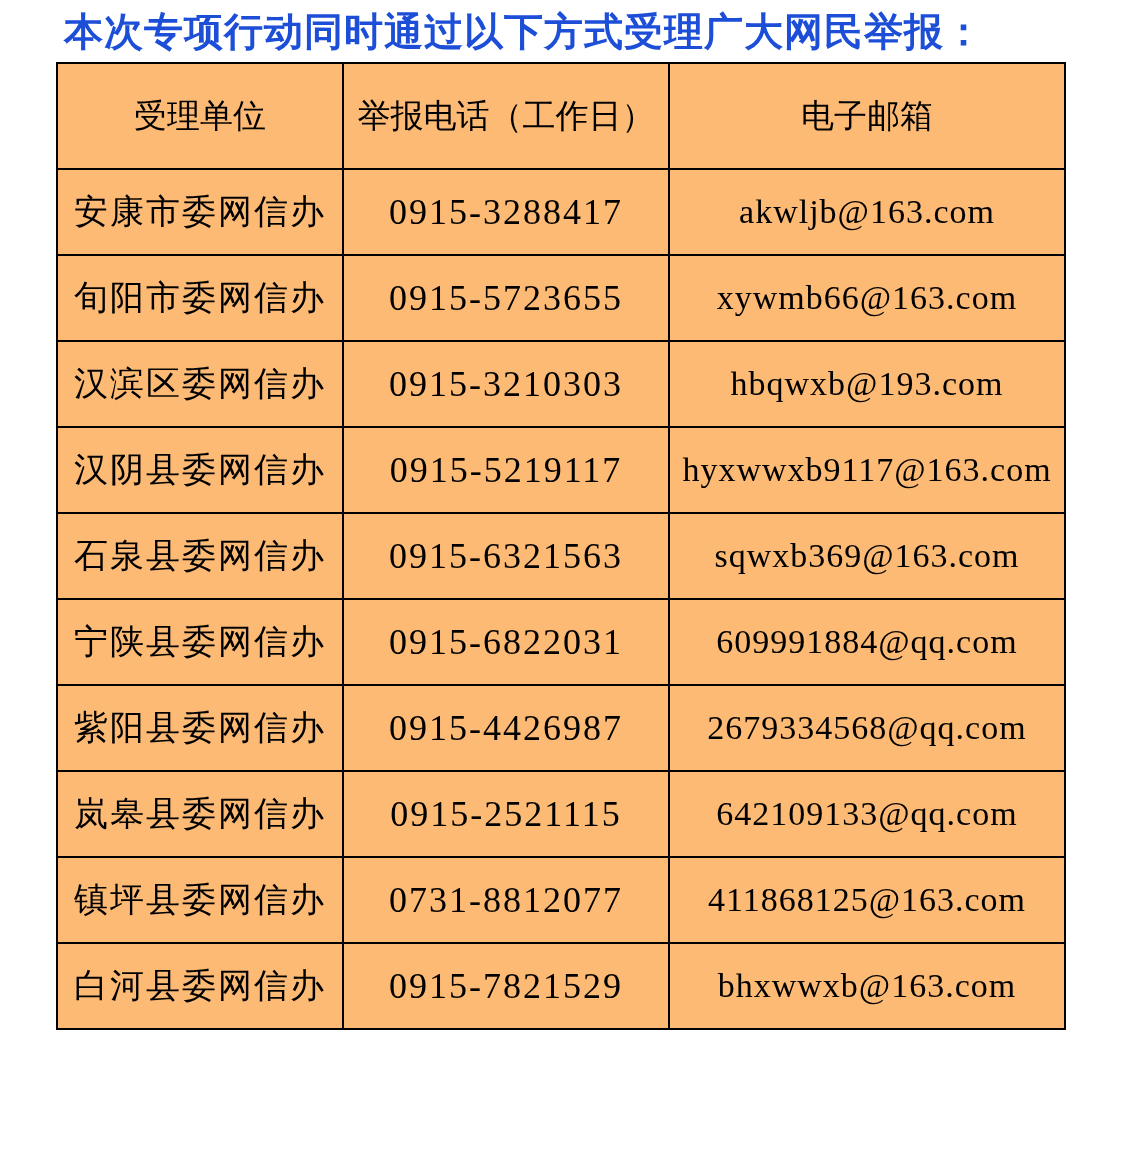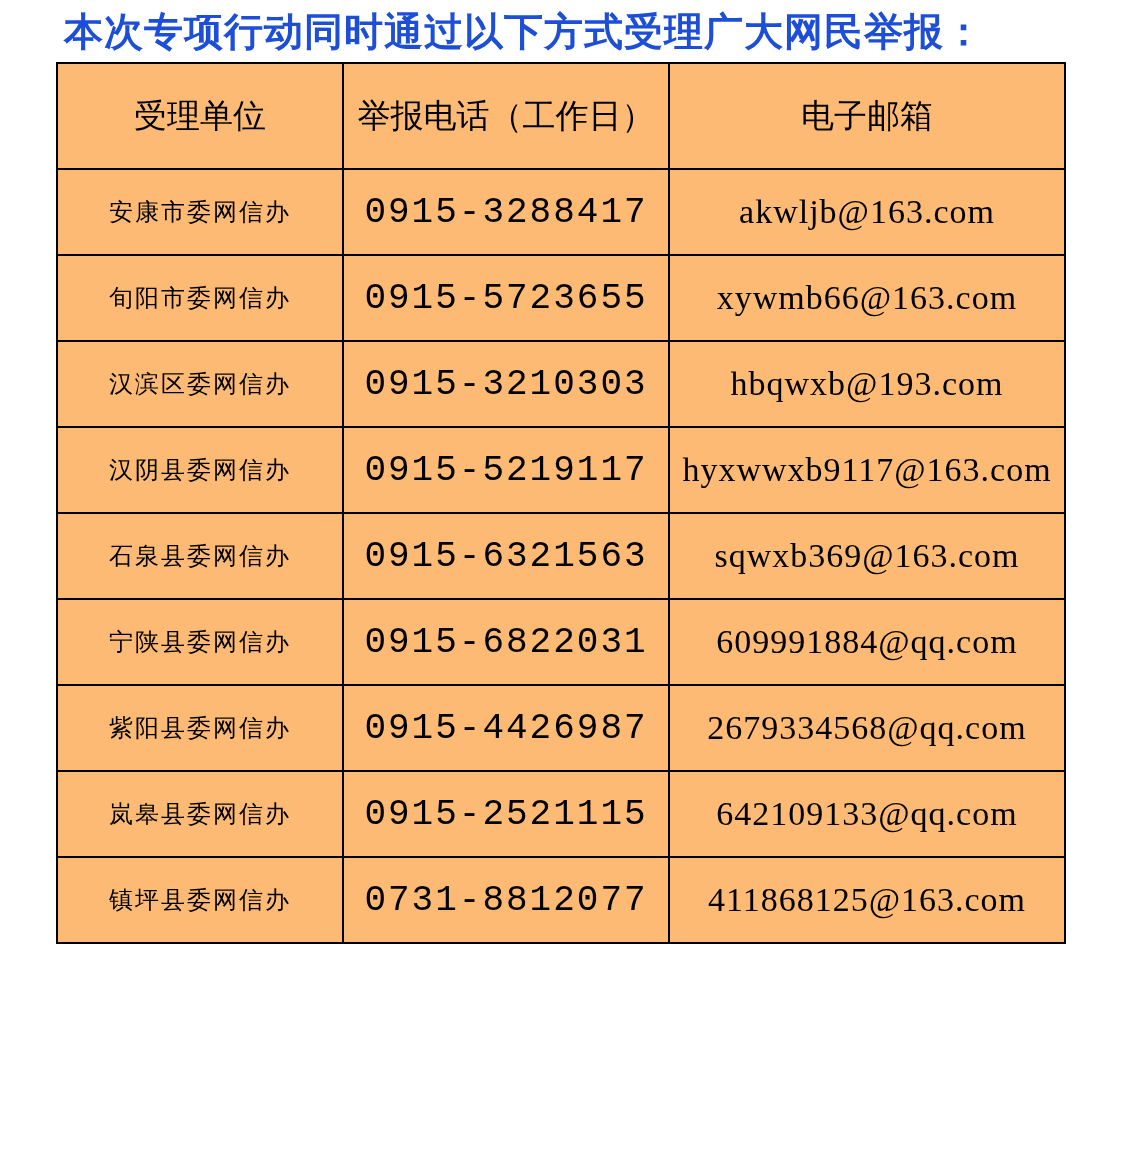--- a/index.html
+++ b/index.html
@@ -52,27 +52,27 @@
     height: 104px;
     font-size: 33px;
     font-weight: normal;
     font-family: "Liberation Serif", serif;
     color: #000000;
   }
   table.contacts td {
     height: 84px;
   }
   td.unit {
-    font-size: 24px;
+    font-size: 34px;
     font-family: Liberation Sans, sans-serif;
     letter-spacing: 2px;
   }
   td.phone {
     font-size: 36px;
-    font-family: Liberation Mono, monospace;
+    font-family: Liberation Serif, serif;
     letter-spacing: 2px;
   }
   td.email {
     font-size: 34px;
     font-family: Liberation Serif, serif;
     letter-spacing: 1px;
   }
 </style>
 </head>
 <body>
@@ -131,14 +131,19 @@
     <tr>
       <td class="unit">岚皋县委网信办</td>
       <td class="phone">0915-2521115</td>
       <td class="email">642109133@qq.com</td>
     </tr>
     <tr>
       <td class="unit">镇坪县委网信办</td>
       <td class="phone">0731-8812077</td>
       <td class="email">411868125@163.com</td>
     </tr>
+    <tr>
+      <td class="unit">白河县委网信办</td>
+      <td class="phone">0915-7821529</td>
+      <td class="email">bhxwwxb@163.com</td>
+    </tr>
   </tbody>
 </table>
 
 </body></html>

